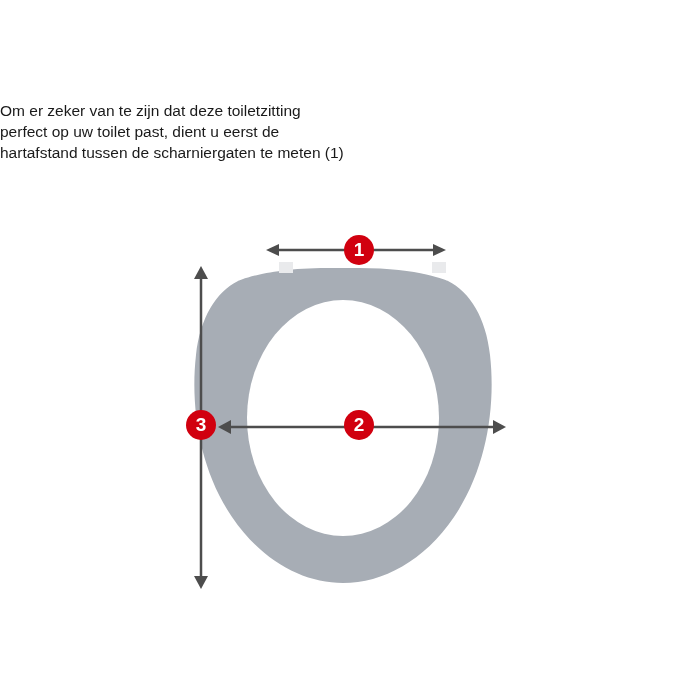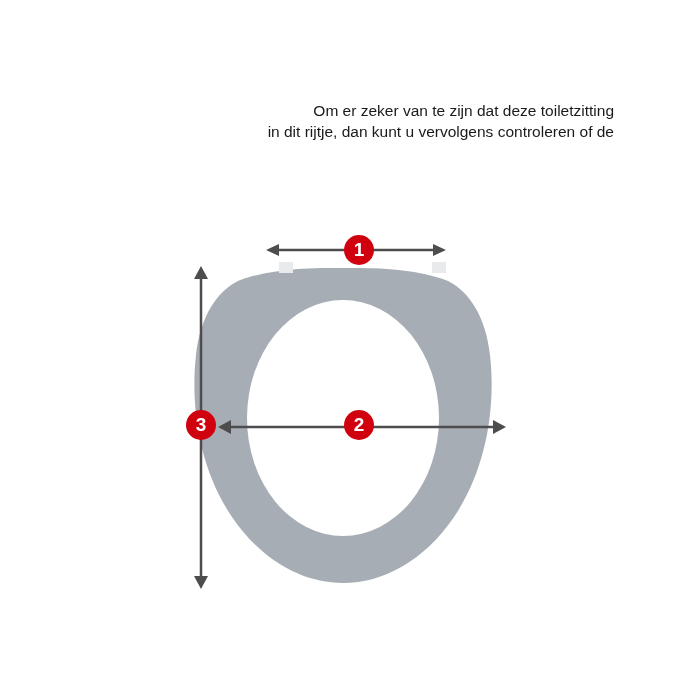--- a/index.html
+++ b/index.html
@@ -17,21 +17,21 @@
     position: relative;
     width: 685px;
     height: 685px;
     background: #ffffff;
   }
   #instructions {
     position: absolute;
     left: 0;
     top: 100px;
     width: 614px;
-    text-align: right;
+    text-align: left;
     font-size: 15.5px;
     line-height: 21px;
     color: #1a1a1a;
   }
   #instructions p {
     margin: 0;
   }
   #diagram {
     position: absolute;
     left: 0;
@@ -56,21 +56,22 @@
   #badge2 { left: 344px; top: 410px; }
   #badge3 { left: 186px; top: 410px; }
 </style>
 </head>
 <body>
 
 <div id="page">
 
   <div id="instructions">
     <p>Om er zeker van te zijn dat deze toiletzitting</p>
-    <p>in dit rijtje, dan kunt u vervolgens controleren of de</p>
+    <p>perfect op uw toilet past, dient u eerst de</p>
+    <p>hartafstand tussen de scharniergaten te meten (1)</p>
   </div>
 
   <svg id="diagram" viewBox="0 0 685 685">
 
     <path d="M359,268
              C420,268 448,281 448,281
              C470,292 486,318 490,355
              C496,408 486,470 454,517
              C424,561 383,583 343,583
              C303,583 262,561 232,517

